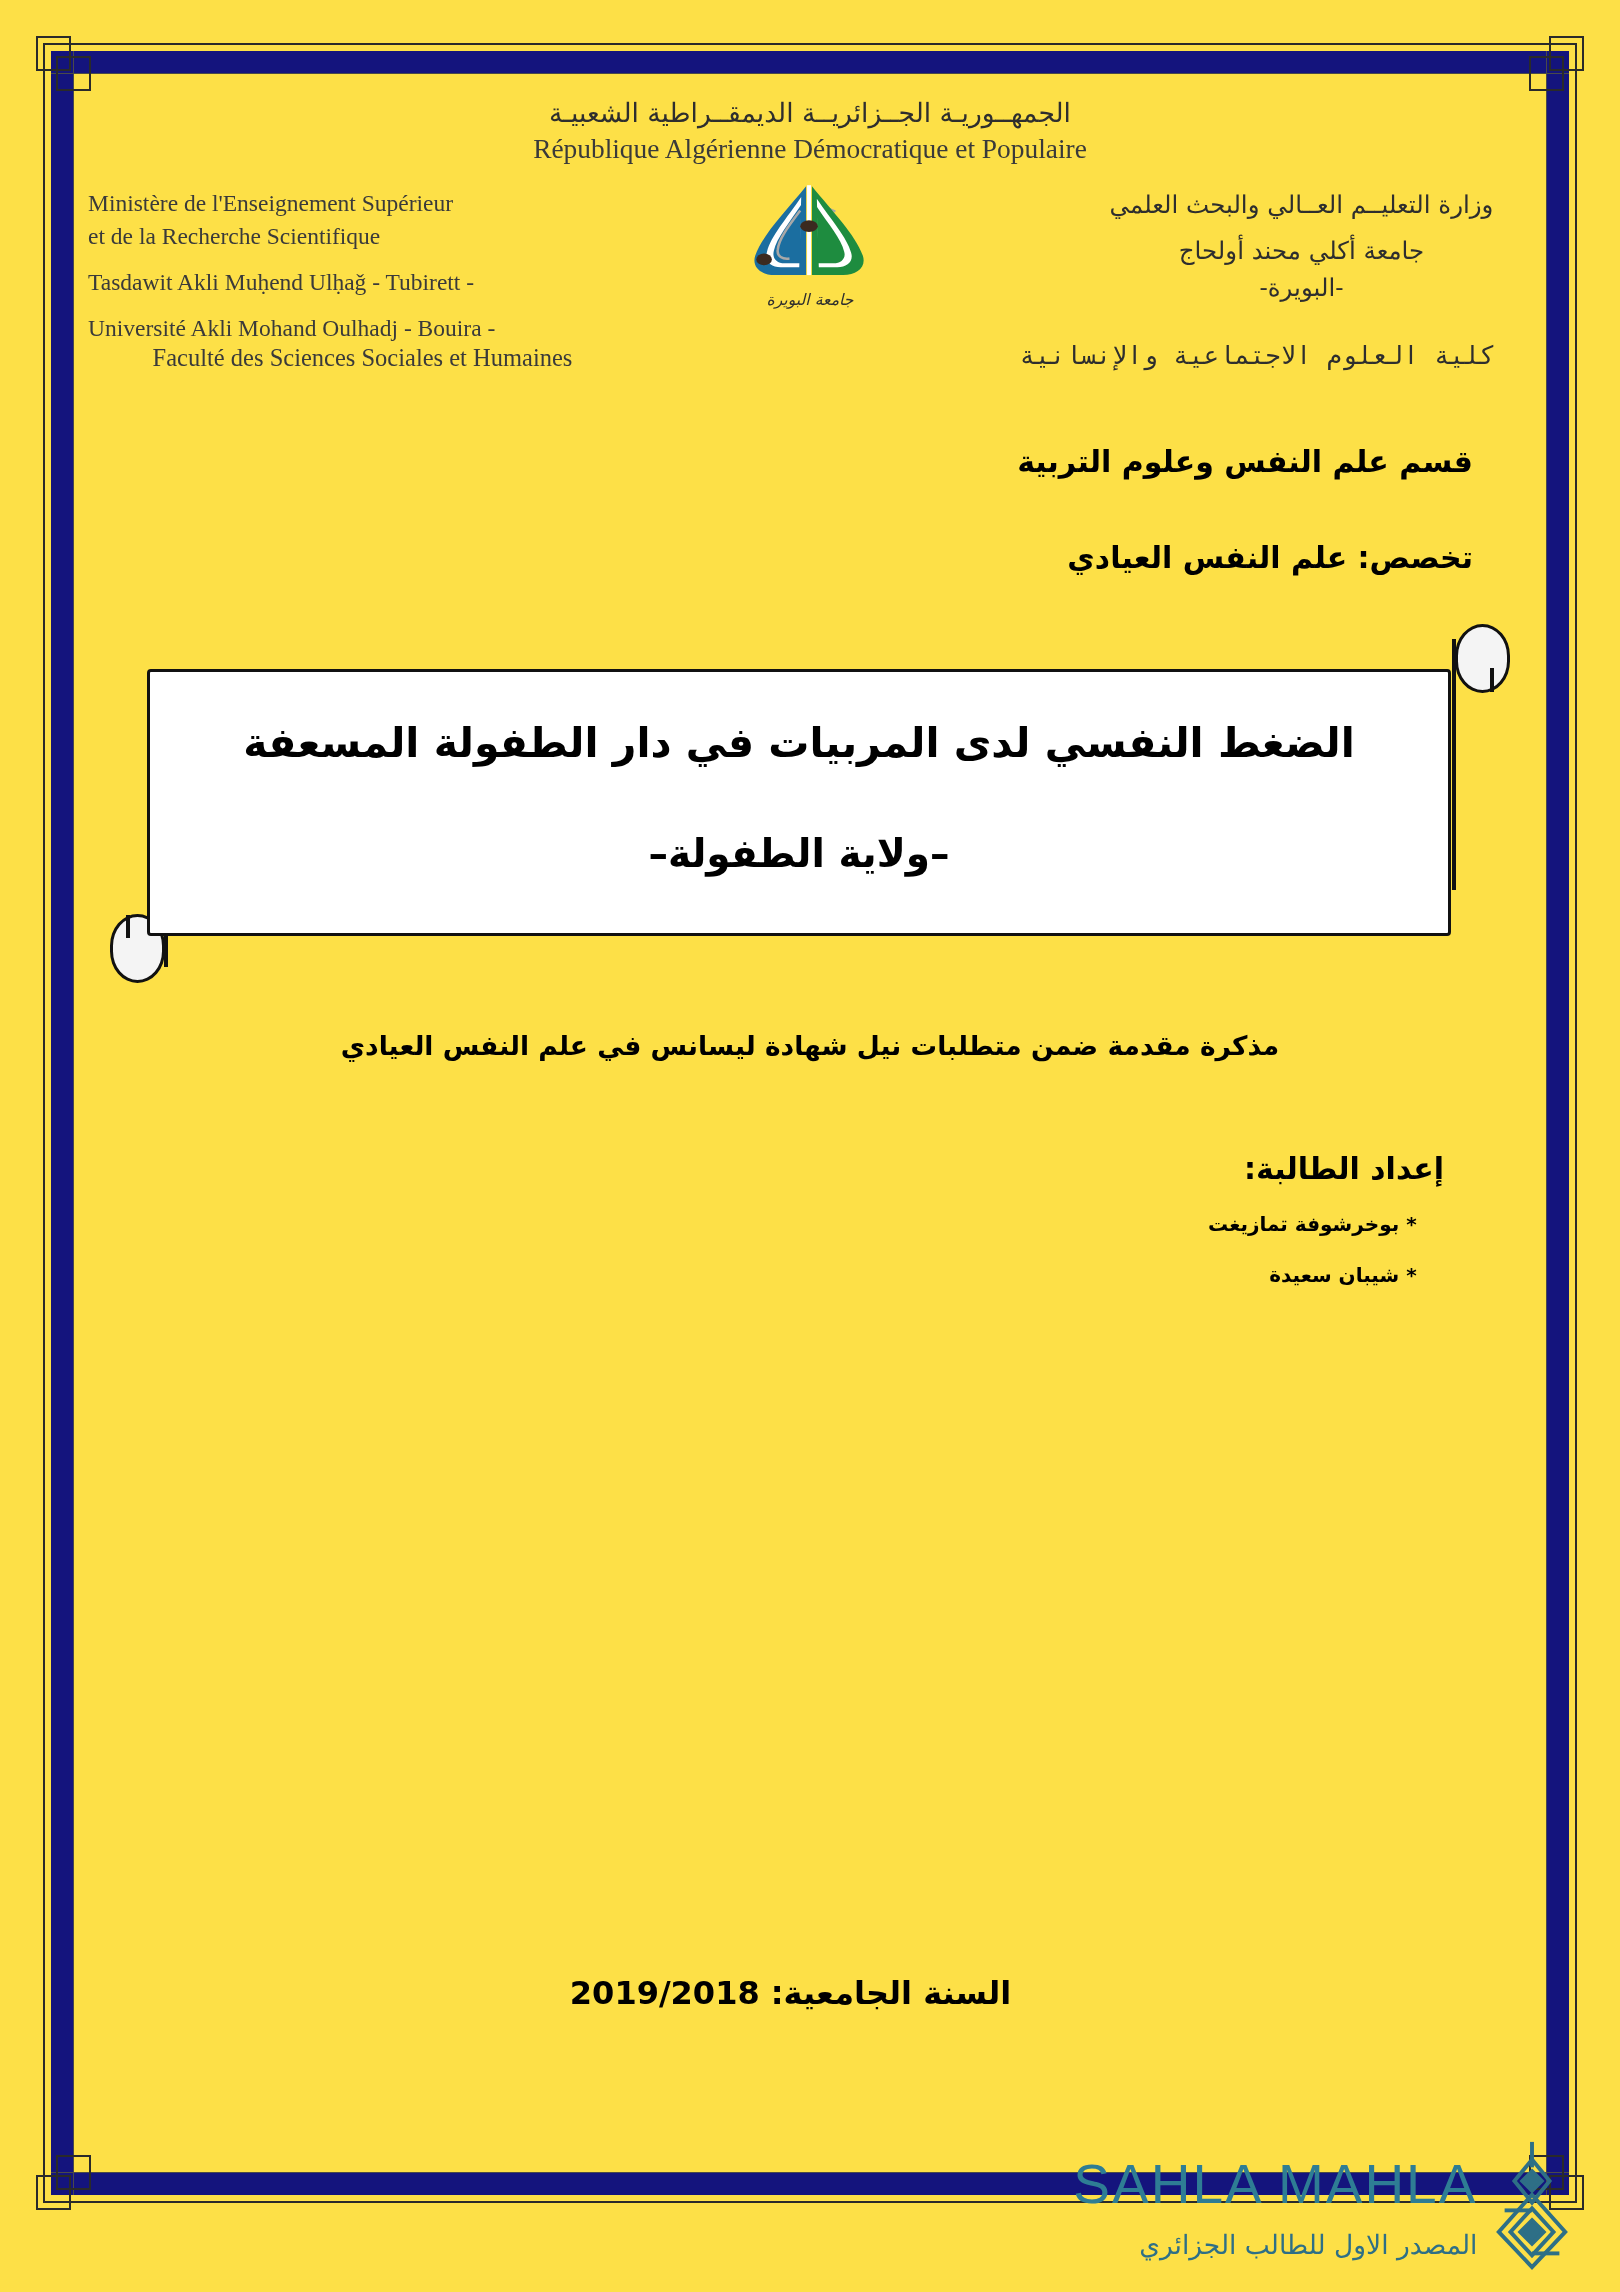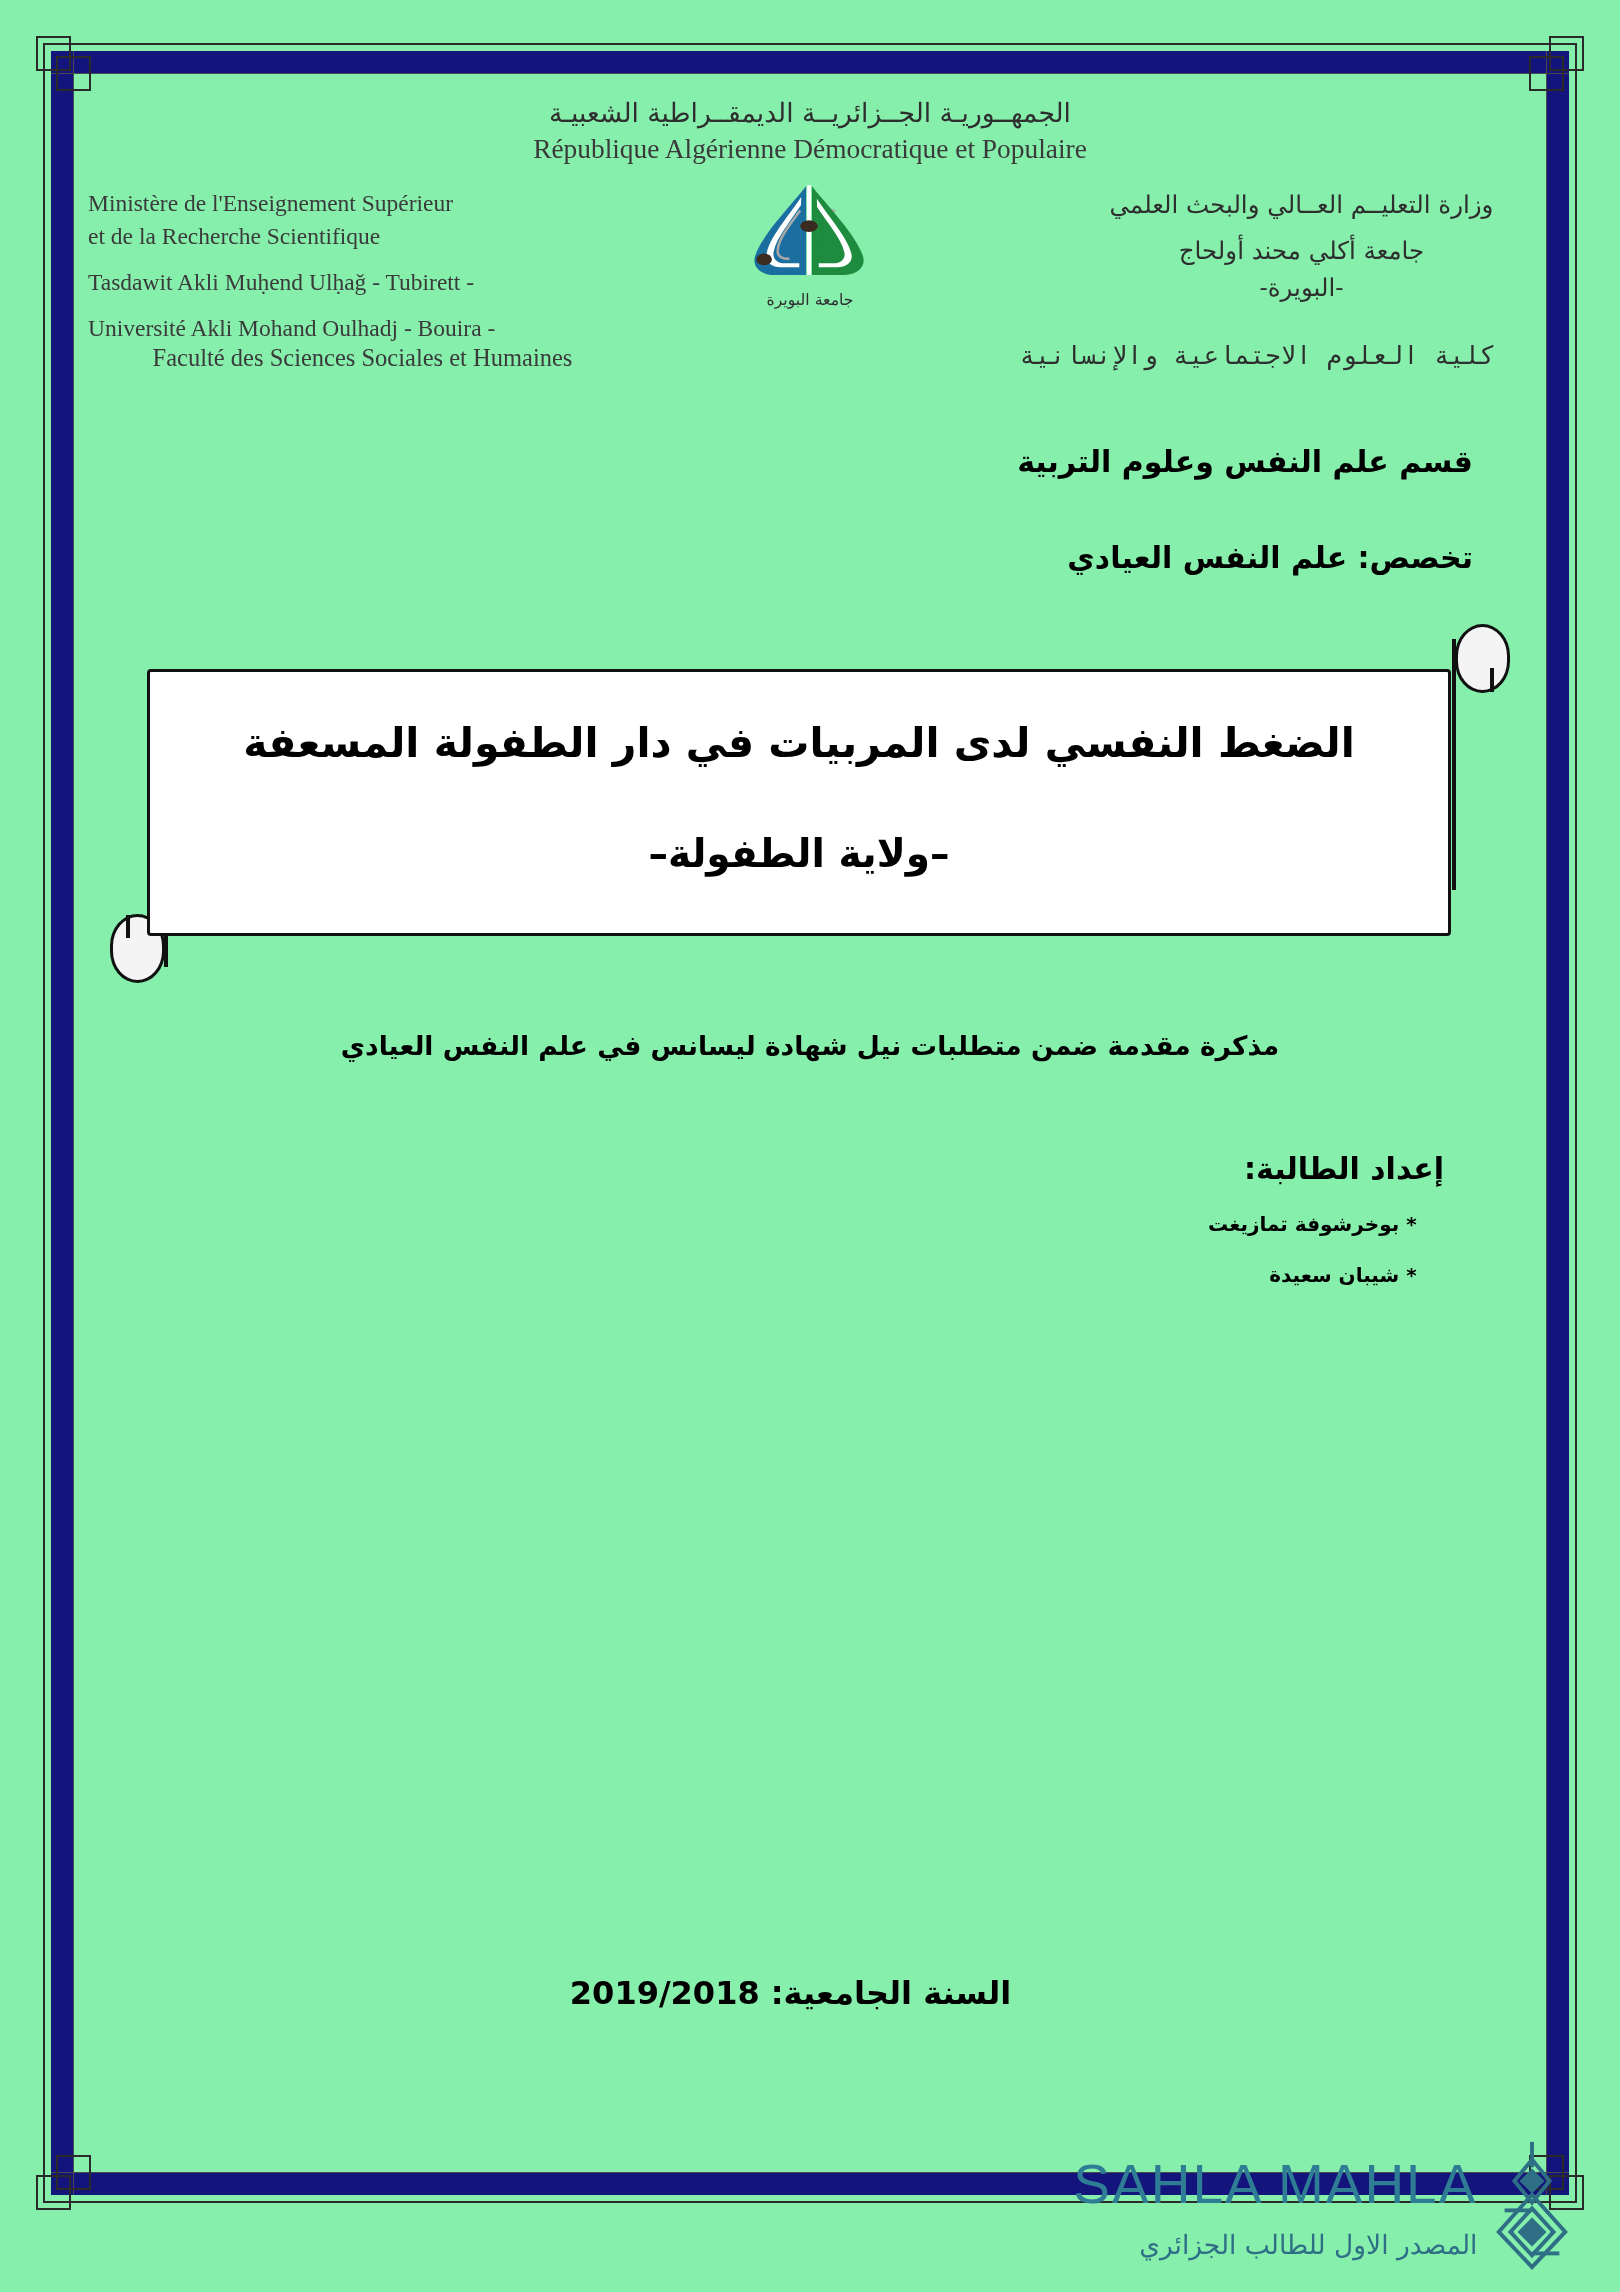--- a/index.html
+++ b/index.html
@@ -5,21 +5,21 @@
 <style>
   html, body {
     margin: 0;
     padding: 0;
     background: #ffffff;
   }
   .page {
     position: relative;
     width: 1620px;
     height: 2293px;
-    background: #86efac;
+    background: #fde047;
     overflow: hidden;
     font-family: "Liberation Serif", "DejaVu Serif", serif;
   }
 
   
   .border-frame {
     position: absolute;
     left: 51px;
     top: 51px;
     width: 1518px;
@@ -130,20 +130,21 @@
   .hdr-col-ar .ln.sp { margin-top: 9.8px; }
 
   
   .logo {
     position: absolute;
     left: 50%;
     transform: translateX(-50%);
     top: -3.9px;
     width: 147px;
     text-align: center;
+    font-style: italic;
   }
   .logo svg { display: block; margin: 0 auto; }
   .logo-cap {
     font-family: "DejaVu Serif", serif;
     font-size: 15.7px;
     color: #2e2e2e;
     margin-top: 1px;
     direction: rtl;
   }
 

